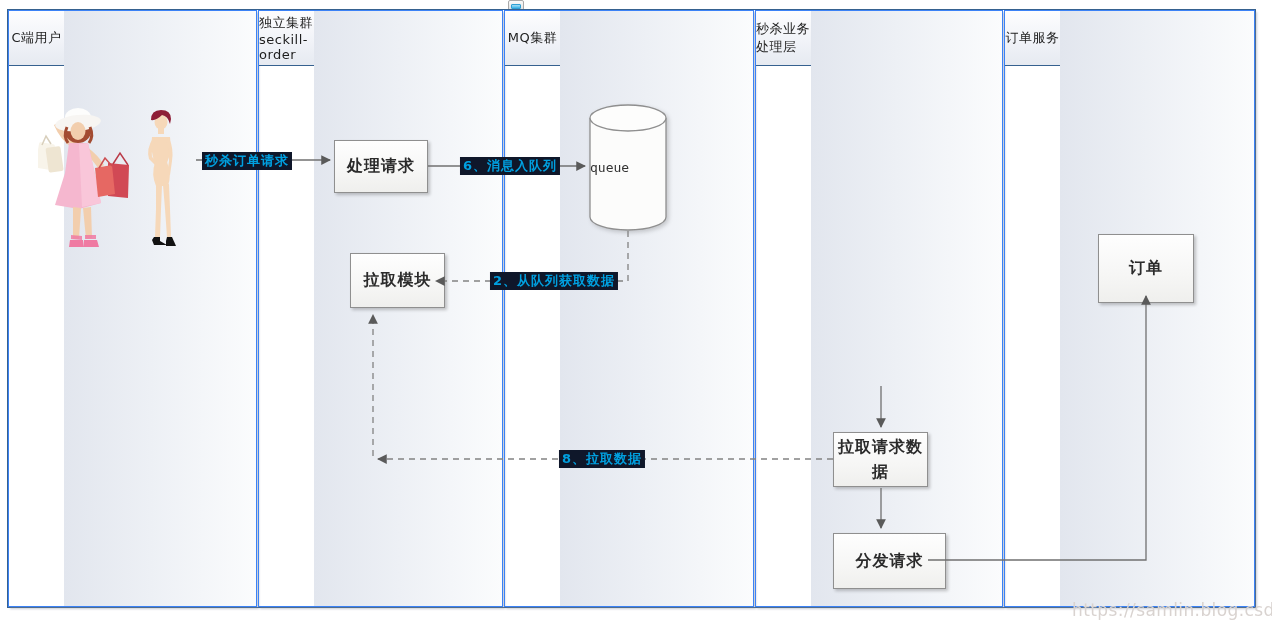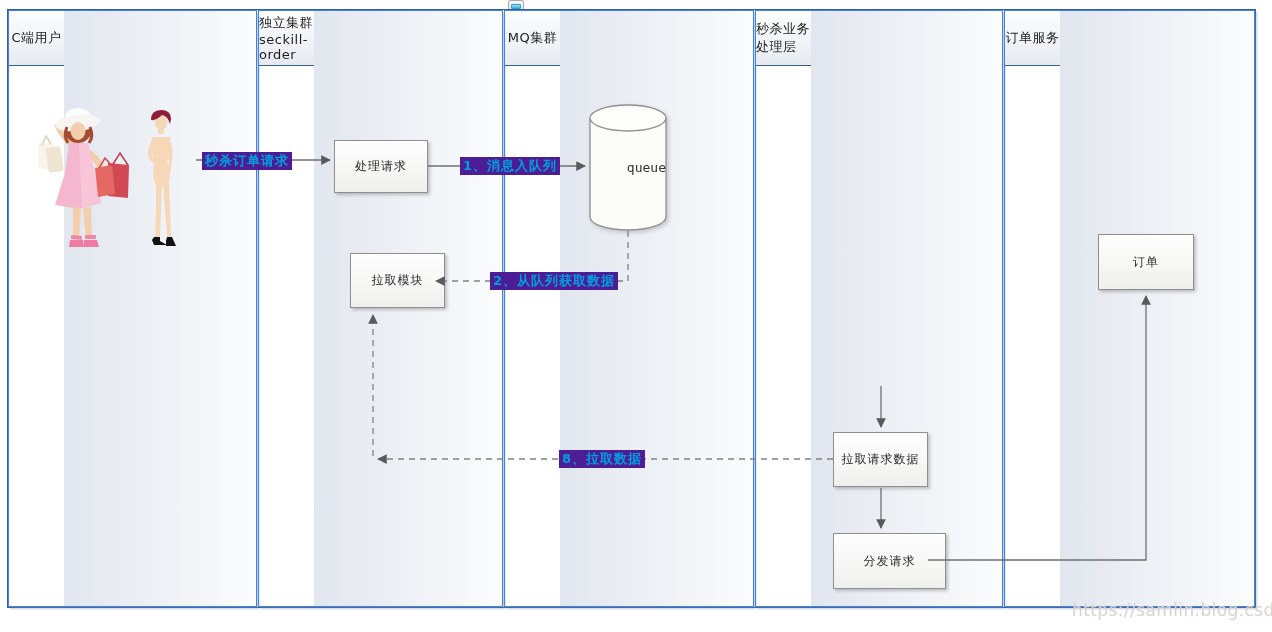--- a/index.html
+++ b/index.html
@@ -22,33 +22,33 @@
     display:flex;align-items:center;justify-content:center;
     font-size:13px;color:#1d1d1d;letter-spacing:.5px;
   }
   .lane-body{flex:1;background:linear-gradient(90deg,#e2e6ee 0%,#edf0f5 45%,#fbfcfd 100%);}
   
   .node{
     position:absolute;box-sizing:border-box;border:1px solid #8f8f8f;
     background:linear-gradient(180deg,#fefefe 0%,#f6f6f5 60%,#efefed 100%);
     box-shadow:2px 2px 3px rgba(0,0,0,.22);
     display:flex;flex-direction:column;align-items:center;justify-content:center;
-    font-size:12px;color:#2b2b2b;text-align:center;letter-spacing:1px;line-height:1.55;
+    font-size:16px;color:#2b2b2b;text-align:center;letter-spacing:1px;line-height:1.55;font-weight:bold;
   }
   .queue-wrap{position:absolute;left:588px;top:103px;width:80px;height:130px;
     filter:drop-shadow(2px 2px 2px rgba(0,0,0,.18));}
   .queue-label{
-    position:absolute;left:590px;top:160px;width:76px;text-align:right;
+    position:absolute;left:590px;top:160px;width:76px;text-align:left;
     font-family:"DejaVu Sans Mono","Liberation Mono",monospace;font-size:13px;color:#333;
   }
   
   .connectors{position:absolute;left:0;top:0;pointer-events:none;}
   .edge-label{
     position:absolute;transform:translate(-50%,-50%);white-space:nowrap;
-    background:#4c1d95;padding:0 3px;font-size:13px;font-weight:bold;color:#00a0e0;letter-spacing:1px;
+    background:#0f172a;padding:0 3px;font-size:13px;font-weight:bold;color:#00a0e0;letter-spacing:1px;
   }
   
   .collapse-btn{
     position:absolute;left:508px;top:0;width:16px;height:13px;box-sizing:border-box;
     border:1px solid #a9a9a9;border-radius:2px;
     background:linear-gradient(180deg,#fafafa,#d9d9d9);
     display:flex;align-items:center;justify-content:center;cursor:pointer;
   }
   .collapse-bar{width:10px;height:5px;border-radius:1px;
     background:linear-gradient(180deg,#a5dff6,#39b2e6);border:1px solid #2f9fd4;box-sizing:border-box;}
@@ -151,21 +151,21 @@
 
 
   <div class="node" style="left:833px;top:432px;width:95px;height:55px">
     <span>拉取请求数据</span>
   </div>
 
   <div class="node" style="left:833px;top:533px;width:113px;height:56px">
     <span>分发请求</span>
   </div>
 
-  <div class="node" style="left:1098px;top:234px;width:96px;height:56px">
+  <div class="node" style="left:1098px;top:234px;width:96px;height:69px">
     <span>订单</span>
   </div>
 
   <svg class="connectors" width="1272" height="632" viewBox="0 0 1272 632">
     <defs>
       <marker id="arr" viewBox="0 0 10 10" refX="9" refY="5" markerWidth="7.5" markerHeight="7.5" orient="auto">
         <path d="M0,0 L10,5 L0,10 z" fill="#5a5a5a"></path>
       </marker>
     </defs>
     <g stroke="#707070" stroke-width="1.3" fill="none">
@@ -176,19 +176,19 @@
       <path d="M928,560 L1146,560 L1146,296" marker-end="url(#arr)"></path>
     </g>
     <g stroke="#828282" stroke-width="1.3" fill="none" stroke-dasharray="6 5">
       <path d="M628,231 L628,281 L436,281" marker-end="url(#arr)"></path>
       <path d="M833,459 L378,459" marker-end="url(#arr)"></path>
       <path d="M373,456 L373,315" marker-end="url(#arr)"></path>
     </g>
   </svg>
 
   <div class="edge-label" style="left:247px;top:161px">秒杀订单请求</div>
-  <div class="edge-label" style="left:510px;top:166px">1、消息入队列</div>
+  <div class="edge-label" style="left:510px;top:166px">6、消息入队列</div>
   <div class="edge-label" style="left:554px;top:281px">2、从队列获取数据</div>
   <div class="edge-label" style="left:602px;top:459px">8、拉取数据</div>
 
   <div class="watermark">https://samlin.blog.csdn.net</div>
 
 </div>
 
 </body></html>

